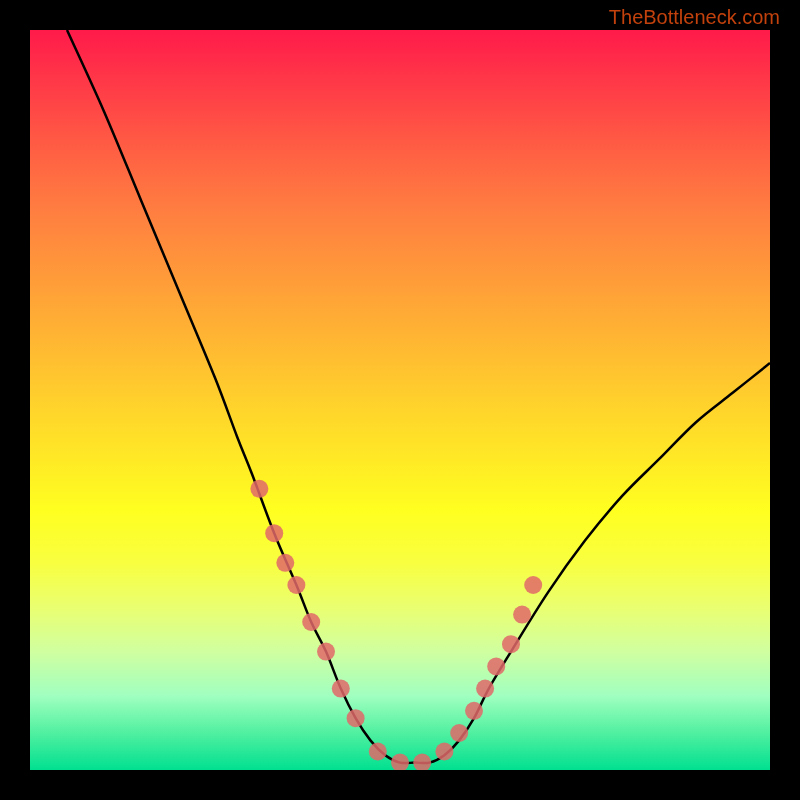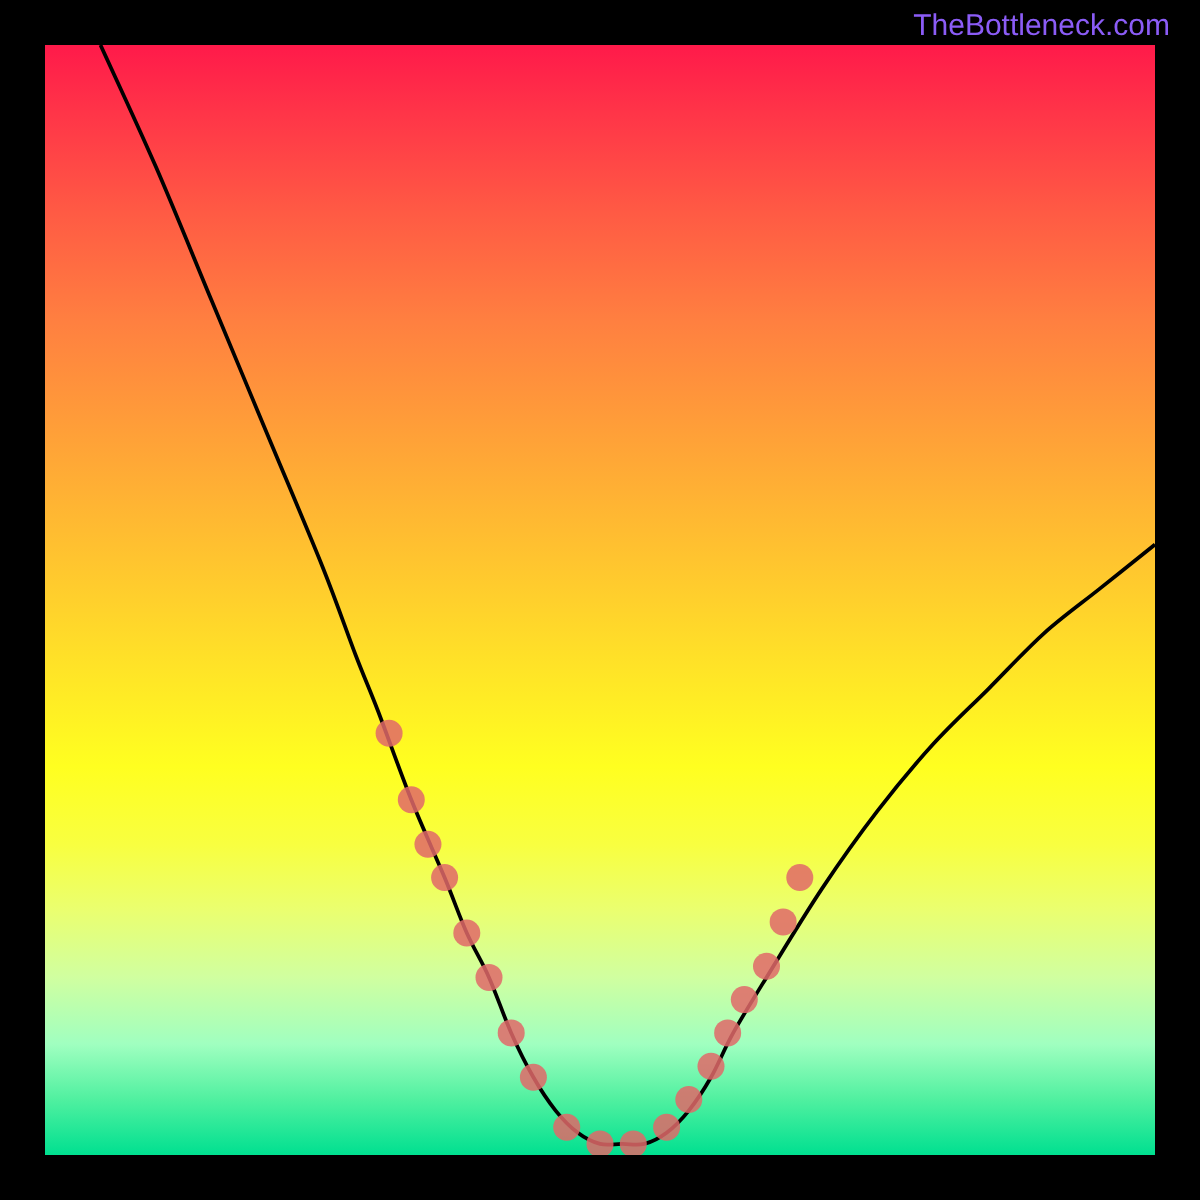--- a/index.html
+++ b/index.html
@@ -9,21 +9,21 @@
     height: 800px;
     background: #000;
     position: relative;
     overflow: hidden;
     font-family: Arial, sans-serif;
   }
   .watermark {
     position: absolute;
     top: 6px;
     right: 20px;
-    color: #8b5cf6;
+    color: #c2410c;
     font-size: 20px;
     font-weight: 500;
     z-index: 10;
     text-align: right;
   }
   .plot-area {
     position: absolute;
     left: 30px;
     top: 30px;
     width: 740px;

